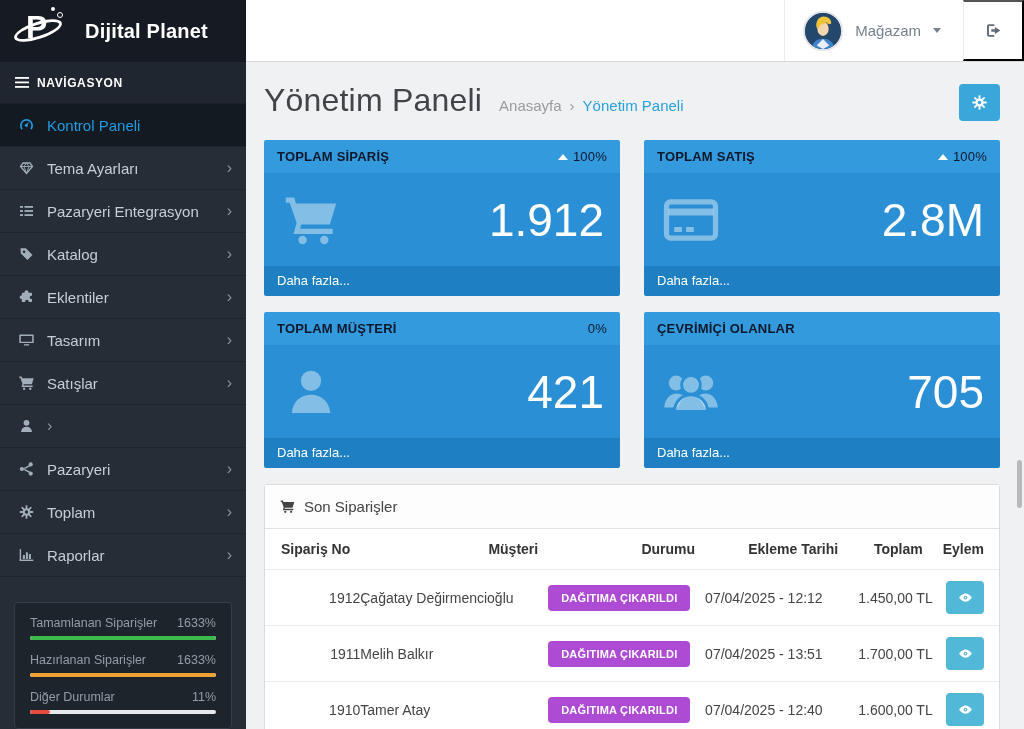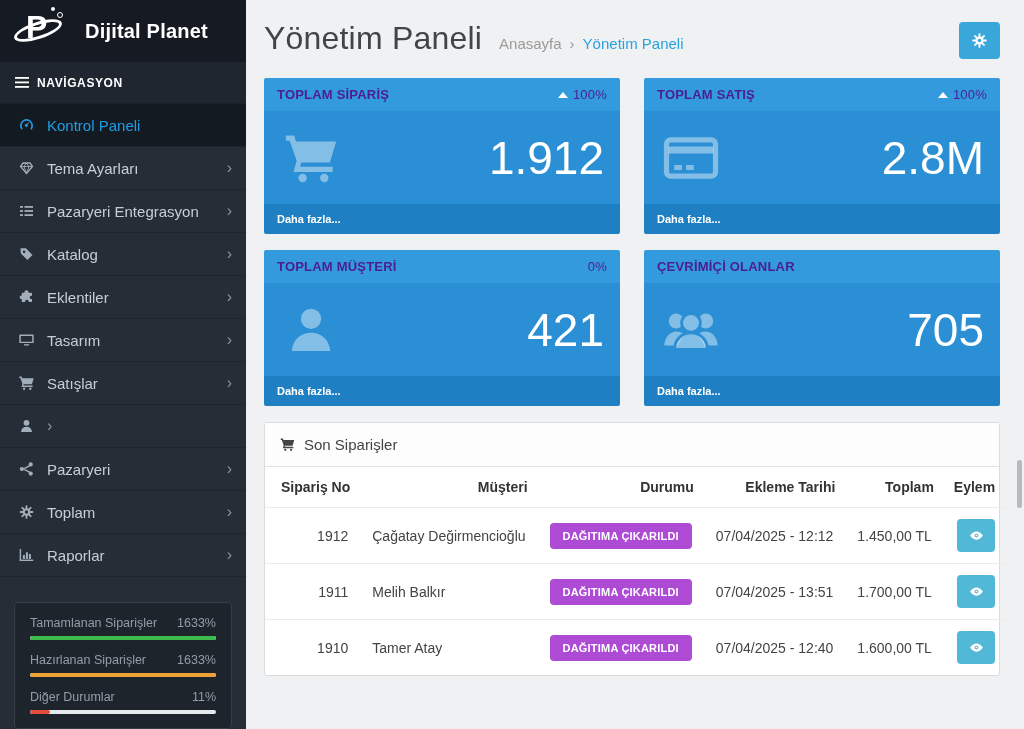--- a/index.html
+++ b/index.html
@@ -45,35 +45,35 @@
   .page-head { position:relative; display:flex; align-items:baseline; }
   h1.page-title { font-size:32px; font-weight:300; color:#414549; letter-spacing:.2px; }
   .breadcrumb { margin-left:17px; font-size:15px; color:#9b9b9b; display:flex; gap:8px; align-items:baseline; }
   .breadcrumb .current { color:var(--accent); }
   .settings-btn { position:absolute; right:0; top:2px; width:41px; height:37px; border:none; border-radius:4px; background:var(--accent-btn); color:#fff; display:flex; align-items:center; justify-content:center; cursor:pointer; --hole:#3aa7db; }
   .settings-btn .ic { width:17px; height:17px; }
 
   
   .tiles { margin-top:21px; display:grid; grid-template-columns:1fr 1fr; gap:16px 24px; }
   .tile { border-radius:2px; overflow:hidden; }
-  .tile-head { height:33px; display:flex; align-items:center; justify-content:space-between; padding:0 13px; background:var(--tile-head); color:#4c1d95; font-size:13px; font-weight:700; letter-spacing:.2px; }
+  .tile-head { height:33px; display:flex; align-items:center; justify-content:space-between; padding:0 13px; background:var(--tile-head); color:#0f172a; font-size:13px; font-weight:700; letter-spacing:.2px; }
   .delta { display:flex; align-items:center; gap:5px; font-weight:400; font-size:13px; }
   .caret-up { width:0; height:0; border-left:5px solid transparent; border-right:5px solid transparent; border-bottom:6px solid #fff; }
   .tile-body { height:93px; background:var(--tile-body); position:relative; display:flex; align-items:center; justify-content:flex-end; padding-right:16px; }
   .tile-icon { position:absolute; left:18px; top:50%; transform:translateY(-50%); width:58px; height:56px; color:rgba(255,255,255,.42); --hole:#2a8fd4; }
   .tile-value { font-size:46px; font-weight:300; color:#fff; line-height:1; }
-  .tile-foot { height:30px; line-height:30px; background:var(--tile-foot); color:#fff; font-size:11px; padding:0 13px; cursor:pointer;font-weight:bold; }
+  .tile-foot { height:30px; line-height:30px; background:var(--tile-foot); color:#fff; font-size:13px; padding:0 13px; cursor:pointer; }
 
   
   .panel { margin-top:16px; background:#fff; border:1px solid #dcdcdc; border-radius:3px; }
   .panel-head { height:44px; display:flex; align-items:center; gap:9px; padding:0 15px; border-bottom:1px solid #e3e3e3; color:#444; font-size:15px; background:#fdfdfd; }
   .panel-head .ic { width:15px; height:15px; color:#444; }
   table { width:100%; border-collapse:collapse; font-size:14px; color:#444; }
   th { text-align:right; font-weight:700; padding:12px 10px; color:#333; white-space:nowrap; }
-  td { padding:11px 12px; border-top:1px solid #ebebeb; white-space:nowrap; }
+  td { padding:11px 0; border-top:1px solid #ebebeb; white-space:nowrap; }
   .c1 { padding-left:16px; } .c6 { padding-right:15px; text-align:right; }
   td.c1 { text-align:right; } th.c5, td.c5 { text-align:right; }
   .badge { display:inline-block; background:var(--badge); color:#fff; font-size:11px; font-weight:700; padding:7px 13px; border-radius:4px; letter-spacing:.2px; }
   .eye-btn { width:38px; height:33px; border:none; border-radius:4px; background:var(--eye); display:inline-flex; align-items:center; justify-content:center; cursor:pointer; --hole:#52b8d8; }
   .eye-btn .ic { width:17px; height:15px; }
 
   .scroll-thumb { position:absolute; right:2px; top:460px; width:5px; height:48px; background:#b6babd; border-radius:3px; }
 </style>
 </head>
 <body>
@@ -245,20 +245,43 @@
       <span>11%</span>
     </div>
     <div class="bar-track">
         <i class="bar-fill" style="width: 11%; background: rgb(230, 74, 59);"></i>
       </div>
   </div>
 </aside>
 
 <div class="main">
 
+  <header class="topbar">
+    <div class="user-box">
+      <span class="avatar">
+        <svg viewBox="0 0 40 40">
+            <circle cx="20" cy="20" r="20" fill="#24486b"></circle>
+            <path d="M7 40c1.2-8 6.2-11.5 13-11.5S31.8 32 33 40z" fill="#3f83c9"></path>
+            <path d="M13 36l7-7 7 7-7 4z" fill="#e8eef4"></path>
+            <ellipse cx="20" cy="17.5" rx="6.3" ry="8" fill="#f3d6ae"></ellipse>
+            <path d="M12.5 15c-.5-7 4-11 8-11 5 0 9.5 3.5 8.5 8-4 1.5-5.5-2-5.5-2s-1.5 3-6.5 3c-.5 1.5-1.5 3.5-3 4.5-.8-.8-1.4-1.7-1.5-2.5z" fill="#f0c43a"></path>
+          </svg>
+      </span>
+      <span class="store-label">Mağazam</span>
+      <span class="caret-down"></span>
+    </div>
+    <button class="logout-btn">
+      <span class="ic">
+        <svg viewBox="0 0 16 16" fill="currentColor">
+            <path d="M8.7 2.2v1.5H4.1a.4.4 0 0 0-.4.4v7.8c0 .2.2.4.4.4h4.6v1.5H3.7c-1 0-1.8-.8-1.8-1.8V4c0-1 .8-1.8 1.8-1.8z"></path>
+            <path d="M9.3 4.6v2.2H5.9v2.4h3.4v2.2L14.5 8z"></path>
+          </svg>
+      </span>
+    </button>
+  </header>
 
   <div class="content">
 
     <div class="page-head">
       <h1 class="page-title">Yönetim Paneli</h1>
       <nav class="breadcrumb">
         <span>Anasayfa</span>
         <span>›</span>
         <span class="current">Yönetim Paneli</span>
       </nav>

